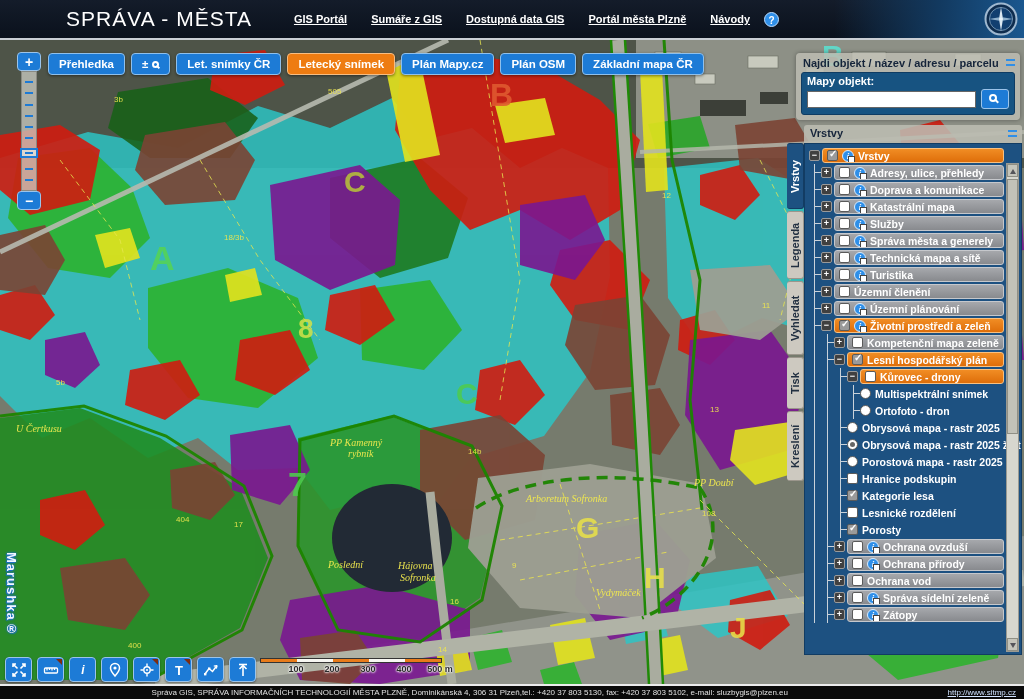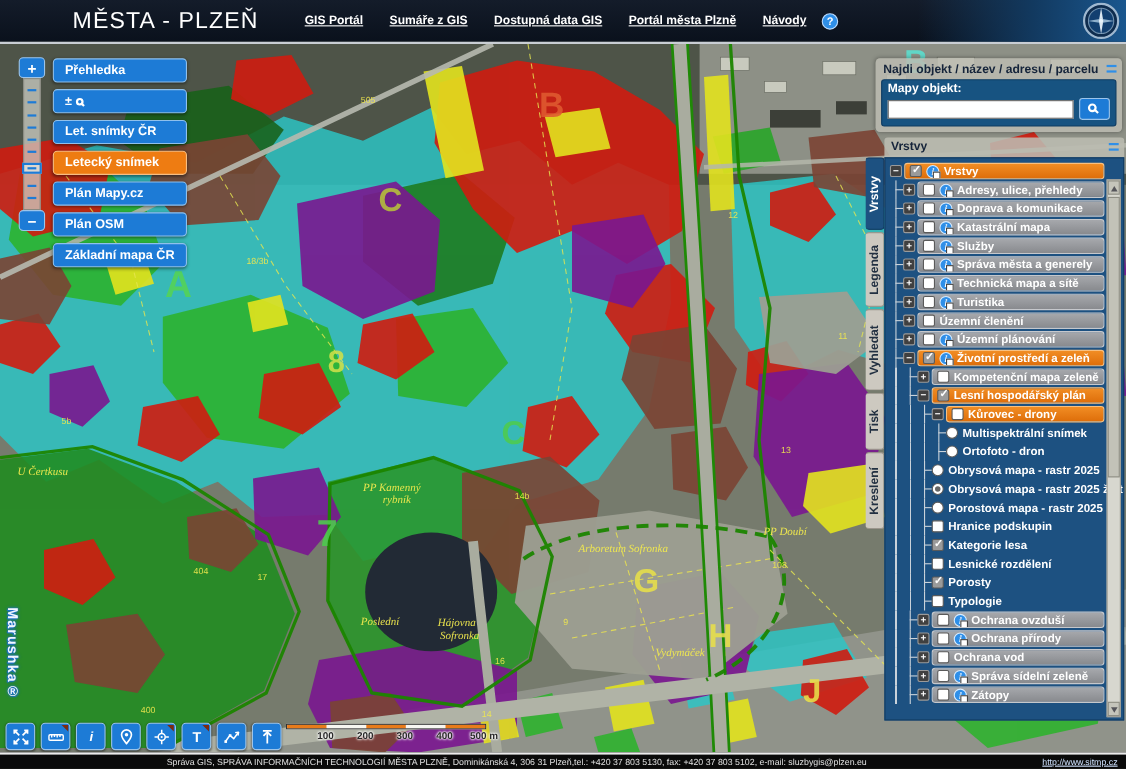--- a/index.html
+++ b/index.html
@@ -16,21 +16,21 @@
   .compass-wrap svg{margin-right:6px;}
 
   
   .map{position:absolute;top:40px;left:0;width:1024px;height:644px;overflow:hidden;cursor:crosshair;}
   .map > svg.terrain{position:absolute;top:0;left:0;width:1024px;height:644px;}
   .mletter{font-family:"Liberation Sans",sans-serif;font-weight:bold;opacity:.88;}
   .mlabel{font-family:"Liberation Serif",serif;font-style:italic;font-size:10px;fill:#f2ea4e;opacity:.95;}
   .mnum{font-family:"Liberation Sans",sans-serif;font-size:8px;fill:#f0e84e;opacity:.9;}
 
   
-  .bm-bar{position:absolute;top:13px;left:48px;display:flex;gap:6px;z-index:20;flex-direction:column;}
+  .bm-bar{position:absolute;top:13px;left:48px;display:flex;gap:6px;z-index:20;}
   .bm-btn{height:22px;padding:0 10px;border-radius:4px;background:#1d7bd6;border:1px solid #8fc0ec;color:#fff;font-weight:bold;font-size:11.5px;display:inline-flex;align-items:center;gap:4px;box-shadow:0 1px 3px rgba(0,0,0,.45);cursor:pointer;white-space:nowrap;}
   .bm-btn.active{background:#ee7c12;border-color:#f7bd82;}
   .mag{width:7px;height:7px;border:2px solid #fff;border-radius:50%;position:relative;display:inline-block;}
   .mag::after{content:'';position:absolute;width:4px;height:2px;background:#fff;transform:rotate(45deg);right:-3px;bottom:-2px;}
 
   
   .zc{position:absolute;left:17px;top:12px;width:24px;z-index:20;}
   .zc-btn{width:24px;height:19px;background:#1d7bd6;border:1px solid #9cc4ea;border-radius:4px;color:#fff;font:bold 14px/16px "Liberation Sans",sans-serif;text-align:center;cursor:pointer;display:block;}
   .zc-track{width:16px;margin:0 auto;height:120px;background:rgba(205,205,196,.75);border:1px solid #8a8a82;display:flex;flex-direction:column;justify-content:space-evenly;align-items:center;}
   .zc-tick{width:8px;height:2px;background:#1d7bd6;display:block;}
@@ -108,21 +108,21 @@
   .ftr{position:absolute;left:0;top:684px;width:1024px;height:15px;background:#0a0a0a;display:flex;align-items:center;border-top:2px solid #ececec;font-size:8px;color:#e0e0e0;z-index:30;}
   .ftr-text{flex:1;text-align:center;white-space:nowrap;overflow:hidden;}
   .ftr-link{color:#cfe2ff;margin:18px 8px;white-space:nowrap;}
 </style>
 </head>
 <body>
 
 <div class="app">
 
   <header class="hdr">
-    <div class="hdr-title">MĚSTA - PLZEŇ</div>
+    <div class="hdr-title">SPRÁVA - MĚSTA</div>
     <nav class="hdr-nav" id="header-nav">
         <a class="hlink" href="#">GIS Portál</a>
         <a class="hlink" href="#">Sumáře z GIS</a>
         <a class="hlink" href="#">Dostupná data GIS</a>
         <a class="hlink" href="#">Portál města Plzně</a>
         <a class="hlink" href="#">Návody</a>
       </nav>
     <span class="help">?</span>
     <div class="compass-wrap">
       <svg width="34" height="34" viewBox="0 0 34 34">
@@ -576,27 +576,20 @@
             </div>
             <div class="trow">
               <span class="ti"></span>
               <span class="ti"></span>
               <span class="tc"></span>
               <span class="cb on"></span>
               <span class="leaf-lbl">Porosty</span>
             </div>
             <div class="trow">
               <span class="ti"></span>
-              <span class="ti"></span>
-              <span class="tc"></span>
-              <span class="cb"></span>
-              <span class="leaf-lbl">Typologie</span>
-            </div>
-            <div class="trow">
-              <span class="ti"></span>
               <span class="tc"></span>
               <span class="exp">+</span>
               <span class="nbar">
                 <span class="cb"></span>
                 <span class="info">i</span>
                 <span class="lbl">Ochrana ovzduší</span>
               </span>
             </div>
             <div class="trow">
               <span class="ti"></span>

